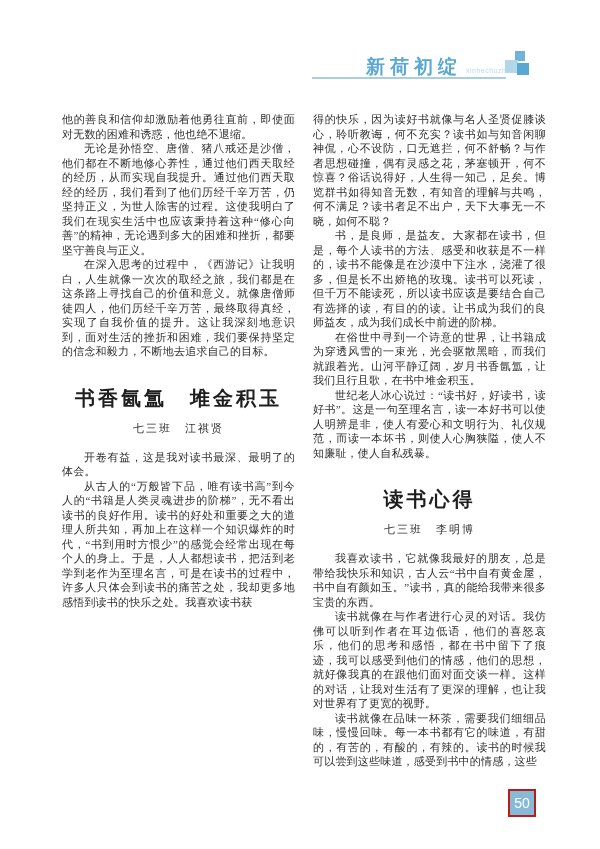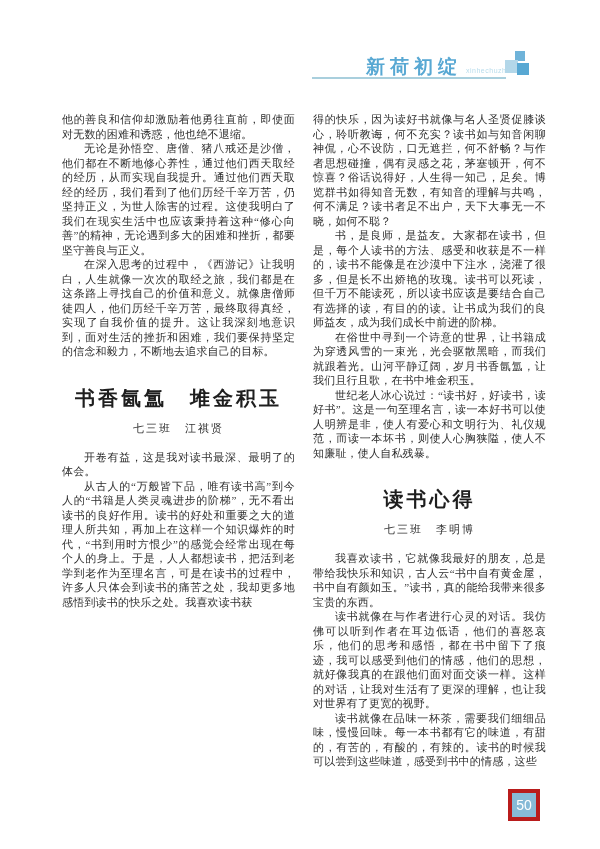--- a/index.html
+++ b/index.html
@@ -45,21 +45,21 @@
     margin:26px 0 0 0; text-align:center; font-weight:bold;
     font-size:20px; letter-spacing:3px; color:#1e1e1e;
   }
   .article-author {
     margin:9px 0 14px 0; text-align:center; font-size:11px;
     letter-spacing:2px; color:#333;
   }
   
   .page-badge {
     position:absolute; left:508px; top:789px; width:24px; height:24px;
-    background:#87bad7; border:4px solid #b91c1c;
+    background:#87bad7; border:2px solid #b91c1c;
     display:flex; align-items:center; justify-content:center;
     color:#ffffff; font-size:14px;
     font-family:"Liberation Sans","DejaVu Sans",sans-serif;
   }
 </style>
 </head>
 <body>
 
 <div class="page">
 

